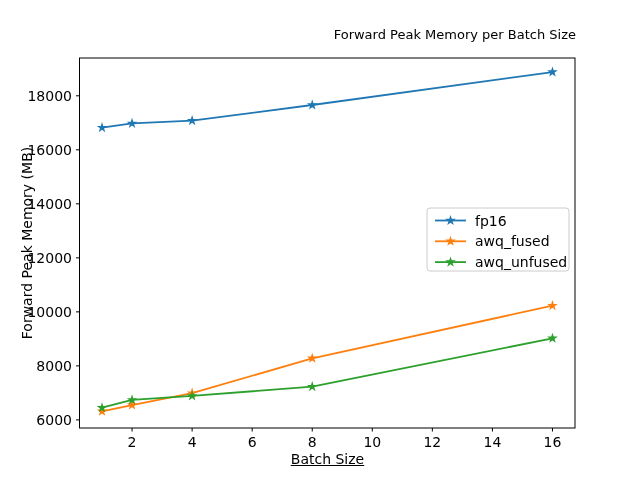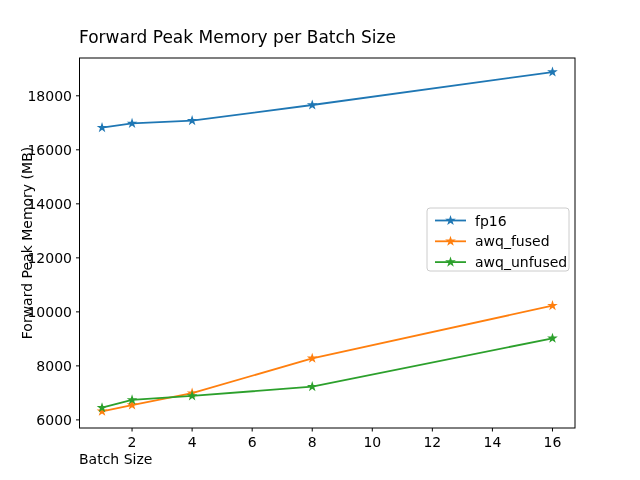--- a/index.html
+++ b/index.html
@@ -9,28 +9,30 @@
     height: 480px;
     background: #ffffff;
     font-family: "DejaVu Sans", sans-serif;
     color: #000000;
     overflow: hidden;
   }
   .fig svg { position: absolute; left: 0; top: 0; }
   .chart-title {
     position: absolute;
     left: 79px; top: 27px; width: 497px;
-    text-align: left;
-    font-size: 17px;
+    text-align: right;
+    font-size: 13px;
     color: #000000;
   }
   .x-label {
     position: absolute;
     left: 79px; top: 451px; width: 497px;
+    text-align: center;
     font-size: 14px;
+    text-decoration: underline;
   }
   .y-label {
     position: absolute;
     left: 27px; top: 243px;
     transform: translate(-50%, -50%) rotate(-90deg);
     white-space: nowrap;
     font-size: 14px;
   }
 </style>
 </head>

